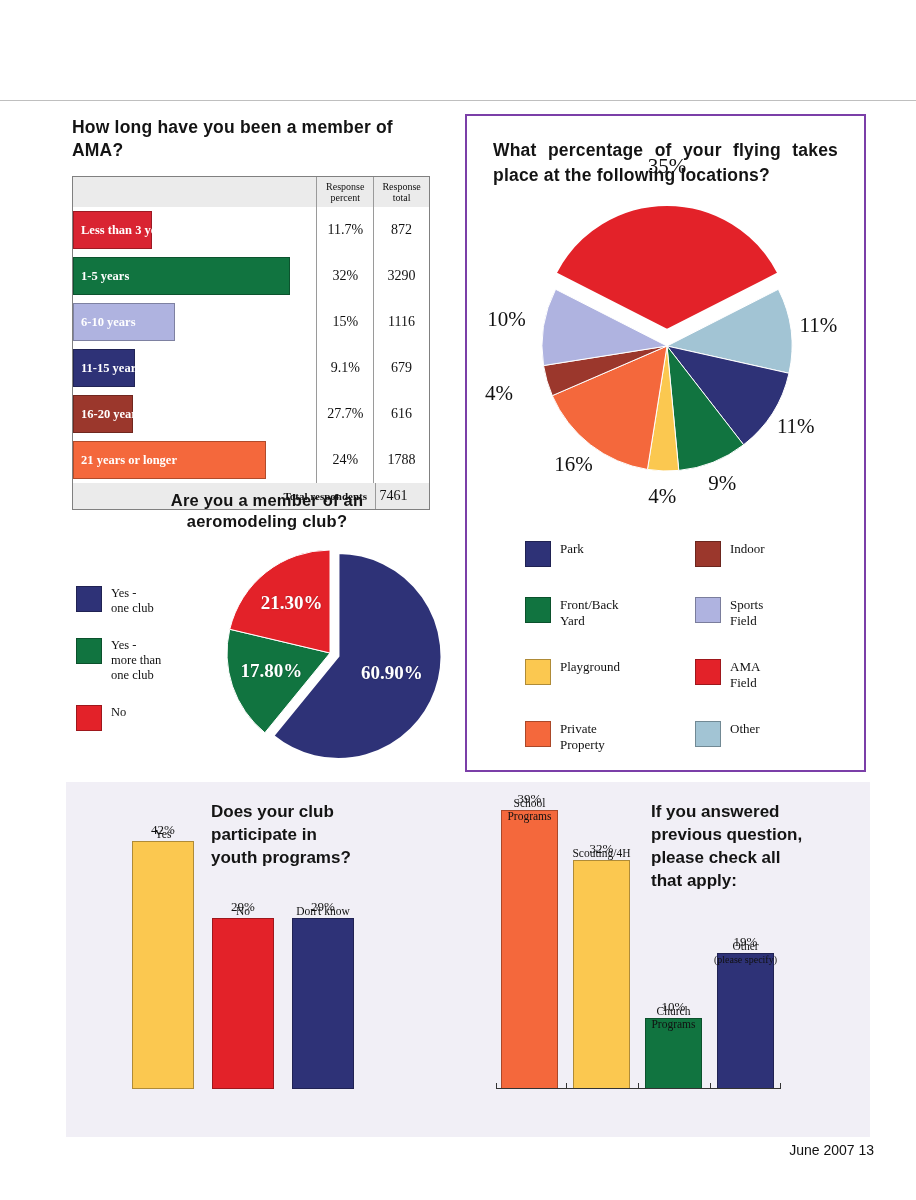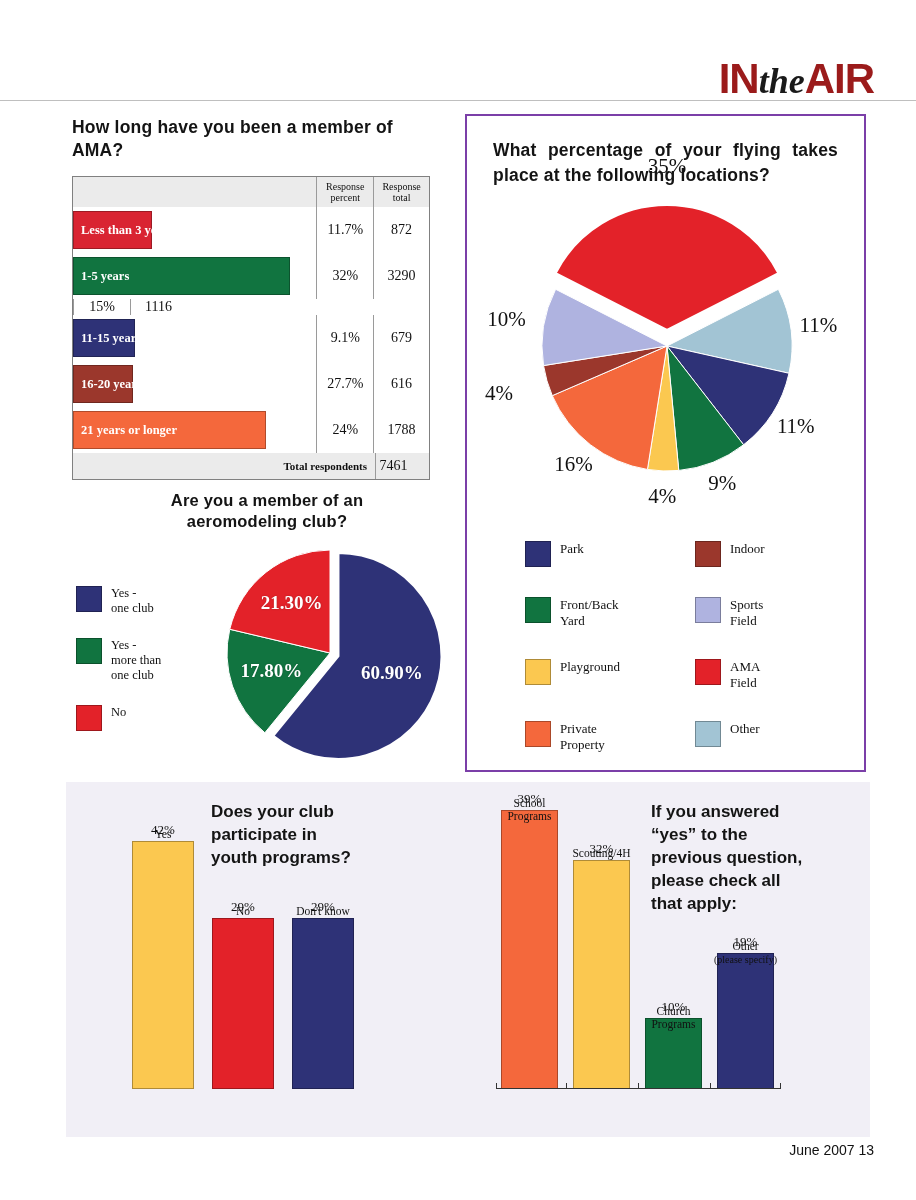--- a/index.html
+++ b/index.html
@@ -164,23 +164,20 @@
     position: absolute; right: 42px; bottom: 42px;
     font-family:"Liberation Sans", sans-serif; font-size: 14px; color:#111;
     white-space: nowrap;
   }
 </style>
 </head>
 <body>
 
 <div class="page">
 
-  <div class="masthead">
-    <span class="mast-in">IN</span><span class="mast-the">the</span><span class="mast-air">AIR</span>
-  </div>
   <div class="header-rule"></div>
 
   <div id="tableChart">
     <div class="qtitle">How long have you been a member of AMA?</div>
     <div class="tbl">
       <div class="tbl-row tbl-head">
         <div class="hdr-blank"></div>
         <div class="tbl-pct">
           <span>Response</span>
           <span>percent</span>
@@ -203,20 +200,25 @@
           <div class="tbl-row">
             <div class="tbl-bar-cell">
               <div class="tbl-bar" style="background: rgb(17, 116, 64); width: 216.889px;">
                 <span>1-5 years</span>
               </div>
             </div>
             <div class="tbl-pct">32%</div>
             <div class="tbl-tot">3290</div>
           </div>
           <div class="tbl-row">
+            <div class="tbl-bar-cell">
+              <div class="tbl-bar" style="background: rgb(175, 179, 224); width: 101.667px;">
+                <span>6-10 years</span>
+              </div>
+            </div>
             <div class="tbl-pct">15%</div>
             <div class="tbl-tot">1116</div>
           </div>
           <div class="tbl-row">
             <div class="tbl-bar-cell">
               <div class="tbl-bar" style="background: rgb(46, 50, 119); width: 61.6778px;">
                 <span>11-15 years</span>
               </div>
             </div>
             <div class="tbl-pct">9.1%</div>
@@ -399,21 +401,20 @@
             <div class="bar-cat">
               <div>Don't know</div>
             </div>
           </div>
         </div>
     </div>
 
     <div class="barchart" id="applyChart">
       <div class="bc-title">
         <div>If you answered</div>
-        <div>“yes” to the</div>
         <div>previous question,</div>
         <div>please check all</div>
         <div>that apply:</div>
       </div>
       <div class="bars" id="applyBars">
           <div class="bar-col" style="left: 35px; width: 57px;">
             <div class="bar-val">39%</div>
             <div class="bar-rect" style="height: 278.85px; background: rgb(244, 104, 60);"></div>
             <div class="bar-cat">
               <div>School</div>

